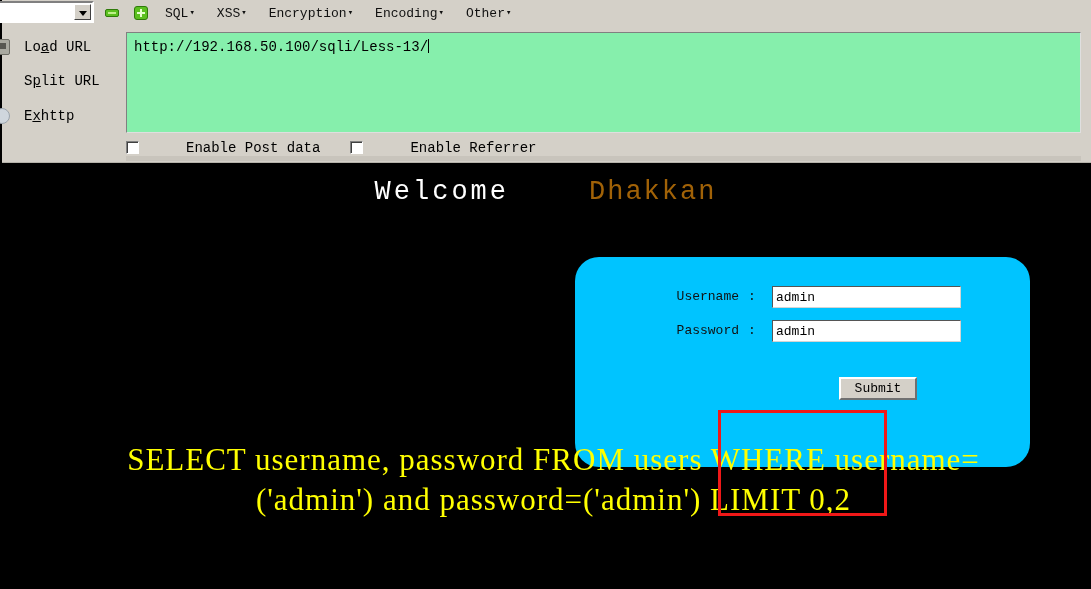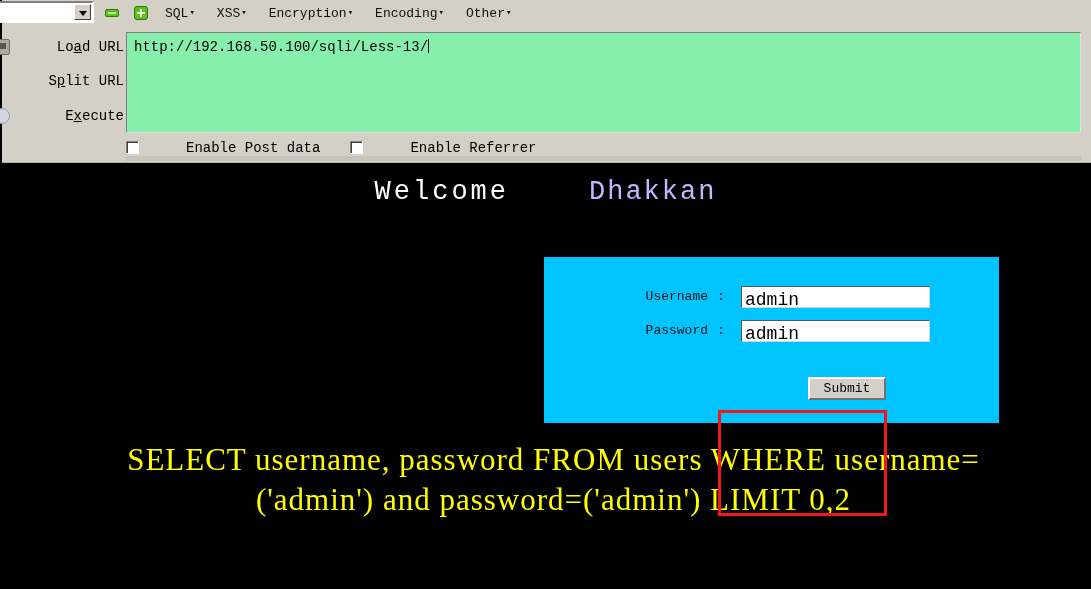--- a/index.html
+++ b/index.html
@@ -135,21 +135,21 @@
     left: 0; top: 26px;
     width: 124px; height: 113px;
   }
   .side-btn {
     position: absolute;
     left: 22px;
     width: 100px; height: 22px;
     font-size: 14px;
     color: #000;
     font-family: "Liberation Mono", monospace;
-    text-align: right;
+    text-align: left;
     line-height: 22px;
     white-space: nowrap;
   }
   .side-btn u { text-decoration: underline; }
   .btn-load   { top: 10px; }
   .btn-split  { top: 44px; }
   .btn-exec   { top: 79px; }
 
   .side-icon {
     position: absolute;
@@ -258,31 +258,32 @@
   }
   .welcome-word {
     font-size: 27px;
     letter-spacing: 3px;
     color: #ffffff;
     font-family: "Liberation Mono", monospace;
   }
   .welcome-name {
     font-size: 27px;
     letter-spacing: 2px;
-    color: #c4b5fd;
+    color: #a16207;
     font-family: "Liberation Mono", monospace;
     margin-left: 80px;
   }
 
   
   .login-panel {
     position: absolute;
-    left: 544px; top: 94px;
-    width: 455px; height: 166px;
+    left: 575px; top: 94px;
+    width: 455px; height: 210px;
     background: #00c4ff;
+    border-radius: 24px;
   }
   .field-row {
     position: absolute;
     height: 24px;
     white-space: nowrap;
   }
   .row-user { left: 0; top: 29px; width: 455px; }
   .row-pass { left: 0; top: 63px; width: 455px; }
 
   .field-label {
@@ -307,21 +308,21 @@
     left: 197px; top: 0;
     width: 189px; height: 22px;
     background: #ffffff;
     border: 1px solid;
     border-color: #555555 #d4d4d4 #d4d4d4 #555555;
     box-sizing: border-box;
   }
   .field-input .val {
     position: absolute;
     left: 3px; top: 3px;
-    font-size: 18px;
+    font-size: 13px;
     color: #000;
     font-family: "Liberation Mono", monospace;
   }
 
   .submit-wrap {
     position: absolute;
     left: 240px; top: 120px; padding-left: 24px;
   }
   .submit-btn {
     width: 78px; height: 23px;
@@ -391,21 +392,21 @@
   </div>
 
   <div class="btn-col">
     <span class="side-icon side-icon-load"></span>
     <span class="side-icon side-icon-exec"></span>
 
     <div class="side-btn btn-load"><span>Lo</span><u>a</u><span>d URL</span></div>
 
     <div class="side-btn btn-split"><span>S</span><u>p</u><span>lit URL</span></div>
 
-    <div class="side-btn btn-exec"><span>E</span><u>x</u><span>ecute</span></div>
+    <div class="side-btn btn-exec"><span>E</span><u>x</u><span>http</span></div>
   </div>
 
   <div class="url-box">
     <span class="url-text"><span>http://192.168.50.100/sqli/Less-13/</span><span class="caret-bar"></span></span>
   </div>
 
   <div class="cb-row">
     <span class="cb-wrap"><span class="cb-box"></span><span class="cb-label">Enable Post data</span></span><span class="cb-wrap"><span class="cb-box"></span><span class="cb-label">Enable Referrer</span></span>
   </div>
 

